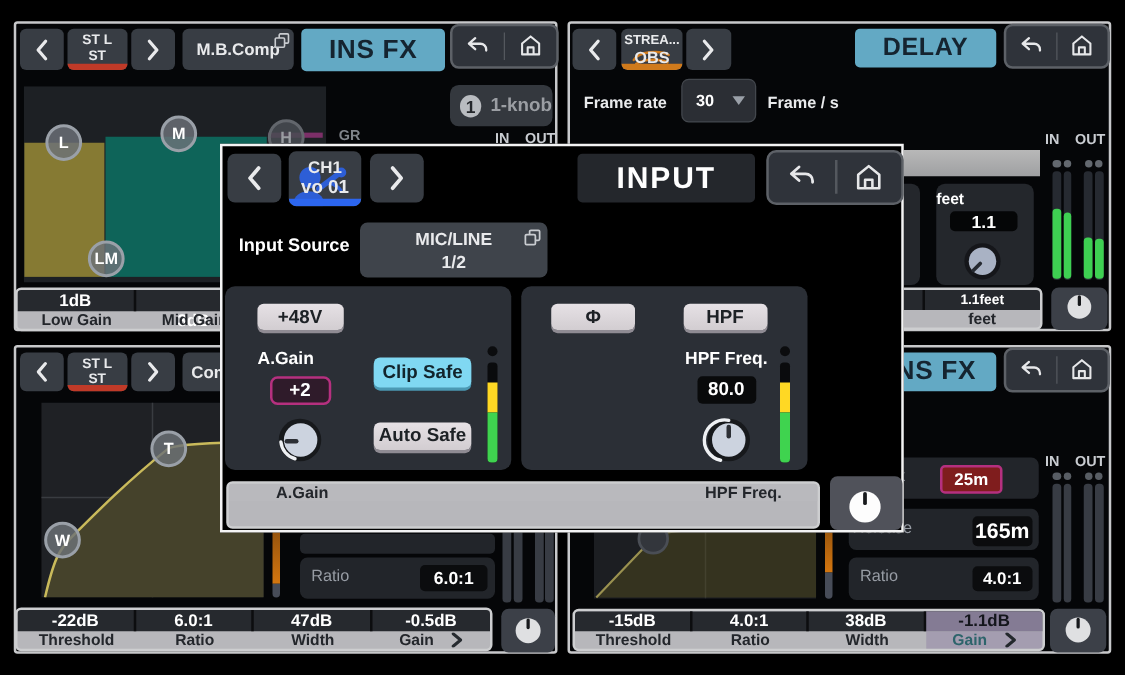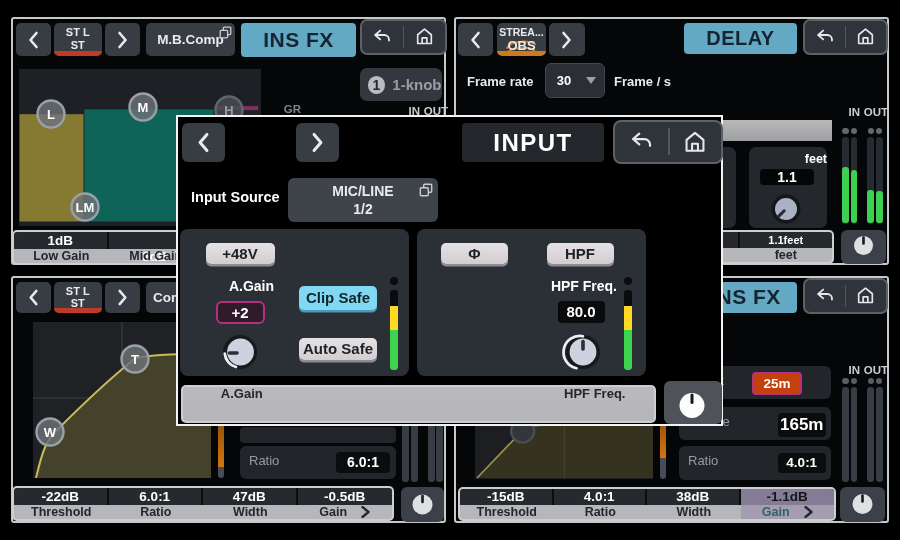--- a/index.html
+++ b/index.html
@@ -13,21 +13,21 @@
 .uhbox{position:absolute;background:#2f333a;border:2px solid #5d6167;border-radius:7px;box-sizing:border-box;display:flex;align-items:center;}
 .strip{position:absolute;border:2px solid #cdced0;border-radius:5px;overflow:hidden;background:#b7b7bb;box-sizing:border-box;}
 .vrow{display:flex;background:#26292e;color:#fff;font-weight:bold;}
 .lrow{display:flex;color:#23262b;font-weight:bold;}
 .cell{display:flex;align-items:center;justify-content:center;box-sizing:border-box;}
 .pbox{position:absolute;background:#22252a;border-radius:6px;}
 .vbox{position:absolute;background:#0b0c0e;border-radius:4px;color:#fff;font-weight:bold;display:flex;align-items:center;justify-content:center;}
 .panel{position:absolute;background:#2b2f36;border-radius:8px;}
 .mtrack{position:absolute;border-radius:3px;}
 .dot{position:absolute;border-radius:50%;}
-.lbl{position:absolute;color:#fff;font-weight:bold;text-align:right;}
+.lbl{position:absolute;color:#fff;font-weight:bold;text-align:left;}
 </style>
 </head>
 <body>
 <div id="wrap">
 
 <div class="screen" style="left:11px;top:17px;width:435px;height:248px;"></div>
 <div class="btn" style="left:16px;top:23px;width:35px;height:33px;">
   <svg width="13" height="20" viewBox="0 0 13 20">
         <path d="M9.5 3 L3.5 10 L9.5 17" stroke="#e9eaec" stroke-width="2.6" fill="none" stroke-linecap="round" stroke-linejoin="round"></path>
       </svg>
@@ -264,21 +264,21 @@
   <polygon points="2,88 48,40 58,36 178,24 178,88" fill="#35331f"></polygon>
   <polyline points="2,88 48,40 58,36 178,24" fill="none" stroke="#9a9150" stroke-width="1.7"></polyline>
   <line x1="89.4" y1="0" x2="89.4" y2="89" stroke="rgba(255,255,255,0.07)" stroke-width="1.2"></line>
   <circle cx="47.6" cy="41" r="11.5" fill="#33363c" stroke="#4a4e55" stroke-width="2.2"></circle>
 </svg>
 <div class="abs" style="left:659.5px;top:396px;width:6px;height:62px;background:linear-gradient(#6b3c0c,#d4760f);border-radius:3px 3px 0 0;"></div>
 <div class="abs" style="left:659.5px;top:458px;width:6px;height:21px;background:#474c58;border-radius:0 0 3px 3px;"></div>
 <div class="pbox" style="left:679px;top:366px;width:152px;height:33px;">
   <div class="lbl" style="left:9px;top:8px;line-height:13px;width:60px;text-align:left;font-size:13px;color:#979ca4;font-weight:normal;">Attack</div>
 </div>
-<div class="vbox" style="left:752px;top:371.5px;width:50px;height:23px;font-size:13.5px;border:2.2px solid #b5307f;background:#c2410c;box-sizing:border-box;text-align:right;">25m</div>
+<div class="vbox" style="left:752px;top:371.5px;width:50px;height:23px;font-size:13.5px;border:2.2px solid #b5307f;background:#7f1d1d;box-sizing:border-box;text-align:right;">25m</div>
 <div class="pbox" style="left:679px;top:406.5px;width:152px;height:33px;">
   <div class="lbl" style="left:3px;top:8px;line-height:13px;width:60px;text-align:left;font-size:13px;color:#979ca4;font-weight:normal;">Release</div>
 </div>
 <div class="vbox" style="left:777.5px;top:413px;width:48.5px;height:24px;font-size:17px;">165m</div>
 <div class="pbox" style="left:679px;top:446px;width:152px;height:33.5px;">
   <div class="lbl" style="left:9px;top:8px;line-height:13px;width:60px;text-align:left;font-size:13px;color:#979ca4;font-weight:normal;">Ratio</div>
 </div>
 <div class="vbox" style="left:777.5px;top:452.5px;width:48.5px;height:20px;font-size:13.5px;">4.0:1</div>
 <div class="lbl" style="left:836px;top:364px;width:24px;font-size:11.5px;color:#c9ccd1;">IN</div>
 <div class="lbl" style="left:860px;top:364px;width:28px;font-size:11.5px;color:#c9ccd1;">OUT</div>
@@ -314,20 +314,31 @@
     </div>
   </div>
 </div>
 
 <div class="abs" id="modalbg" style="left:176px;top:115px;width:543px;height:306.5px;background:#000;border:2.5px solid #f3f3f4;"></div>
 <div class="btn" style="left:182px;top:122.5px;width:43px;height:39.5px;border-radius:6px;">
   <svg width="15" height="23" viewBox="0 0 13 20">
         <path d="M9.5 3 L3.5 10 L9.5 17" stroke="#e9eaec" stroke-width="2.6" fill="none" stroke-linecap="round" stroke-linejoin="round"></path>
       </svg>
 </div>
+<div class="btn" style="left:231px;top:121px;width:58px;height:43.5px;border-radius:6px;font-size:13.5px;line-height:16px;overflow:hidden;align-items:flex-start;padding-top:5px;box-sizing:border-box;">
+  <svg class="abs" style="left:4px;top:8px;" width="52" height="36" viewBox="0 0 52 36">
+    <circle cx="13" cy="13" r="8.5" fill="#2d5ed6"></circle>
+    <ellipse cx="12" cy="33" rx="12" ry="9" fill="#2d5ed6"></ellipse>
+    <line x1="20" y1="22" x2="36" y2="10" stroke="#2d5ed6" stroke-width="4.5" stroke-linecap="round"></line>
+    <circle cx="38" cy="9" r="4" fill="#2d5ed6"></circle>
+    <path d="M28 17 q7 2 10 7" stroke="#2d5ed6" stroke-width="3" fill="none"></path>
+  </svg>
+  <span style="position:relative;">CH1<br><span style="font-size:15px;">vo 01</span></span>
+  <div class="abs" style="left:0;bottom:0;width:100%;height:5.2px;background:#2c66ef;border-radius:0 0 6px 6px;"></div>
+</div>
 <div class="btn" style="left:296px;top:122.5px;width:43px;height:39.5px;border-radius:6px;">
   <svg width="15" height="23" viewBox="0 0 13 20">
         <path d="M3.5 3 L9.5 10 L3.5 17" stroke="#e9eaec" stroke-width="2.6" fill="none" stroke-linecap="round" stroke-linejoin="round"></path>
       </svg>
 </div>
 <div class="abs" style="left:462px;top:123px;width:142px;height:39px;background:#24272c;border-radius:4px;display:flex;align-items:center;justify-content:center;color:#fff;font-weight:bold;font-size:24px;letter-spacing:1.5px;">INPUT</div>
 <div class="uhbox" style="left:613px;top:119.5px;width:110px;height:44.5px;border-radius:8px;">
   <div class="cell" style="width:54px;height:100%;">
     <svg width="27" height="27" viewBox="0 0 24 24">
           <path d="M10 5 L4.5 9.8 L10 14.6 M4.5 9.8 H14.6 a5 5 0 0 1 5 5 v1" stroke="#e6e7e9" stroke-width="2" fill="none" stroke-linecap="round" stroke-linejoin="round"></path>

